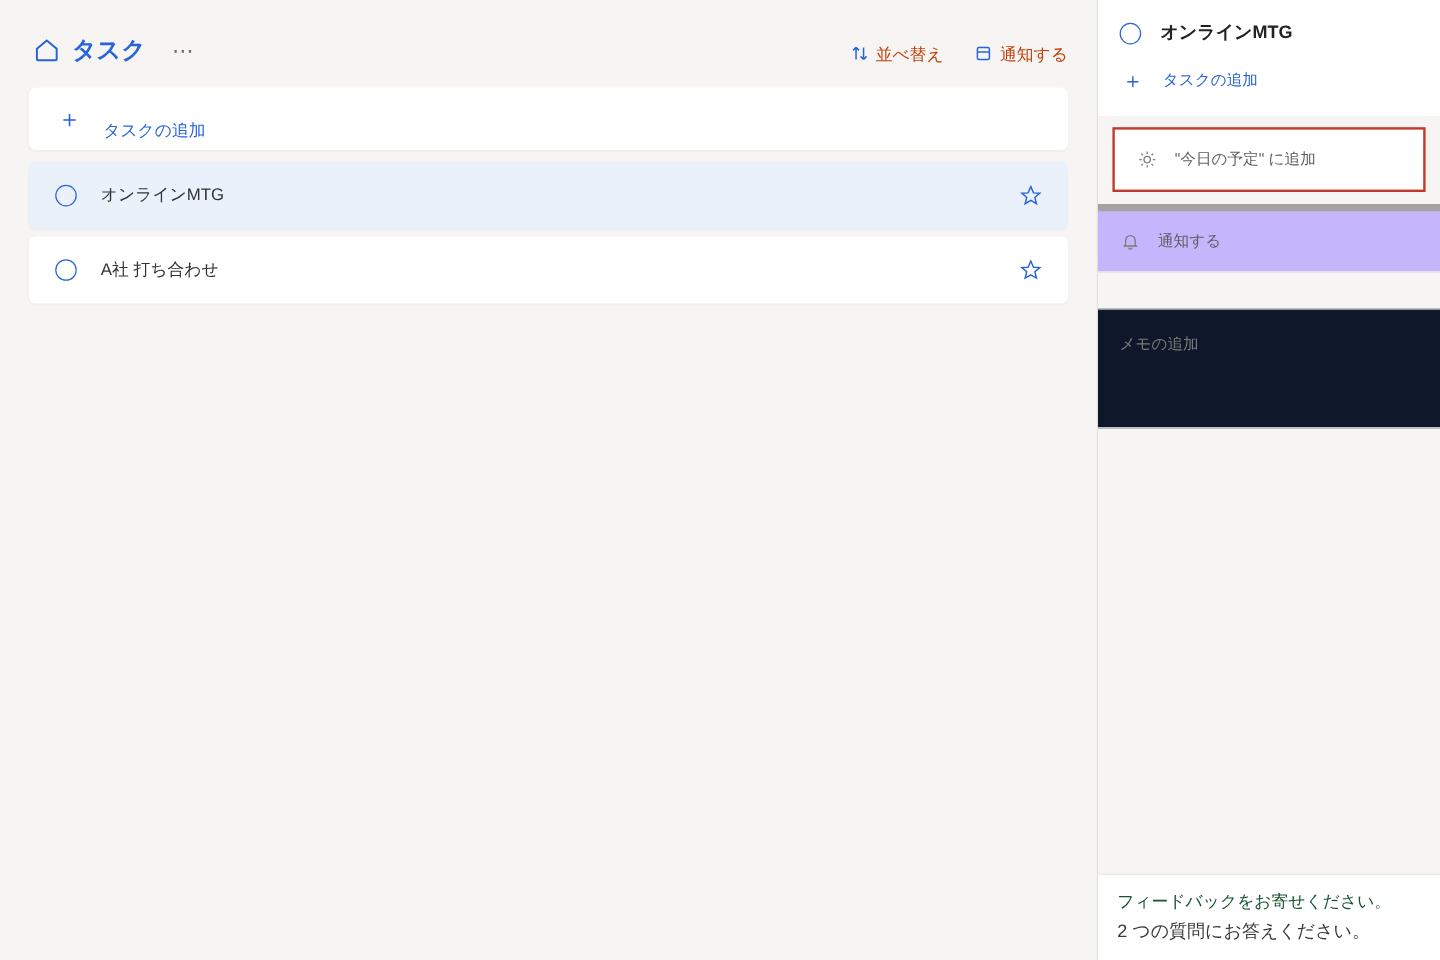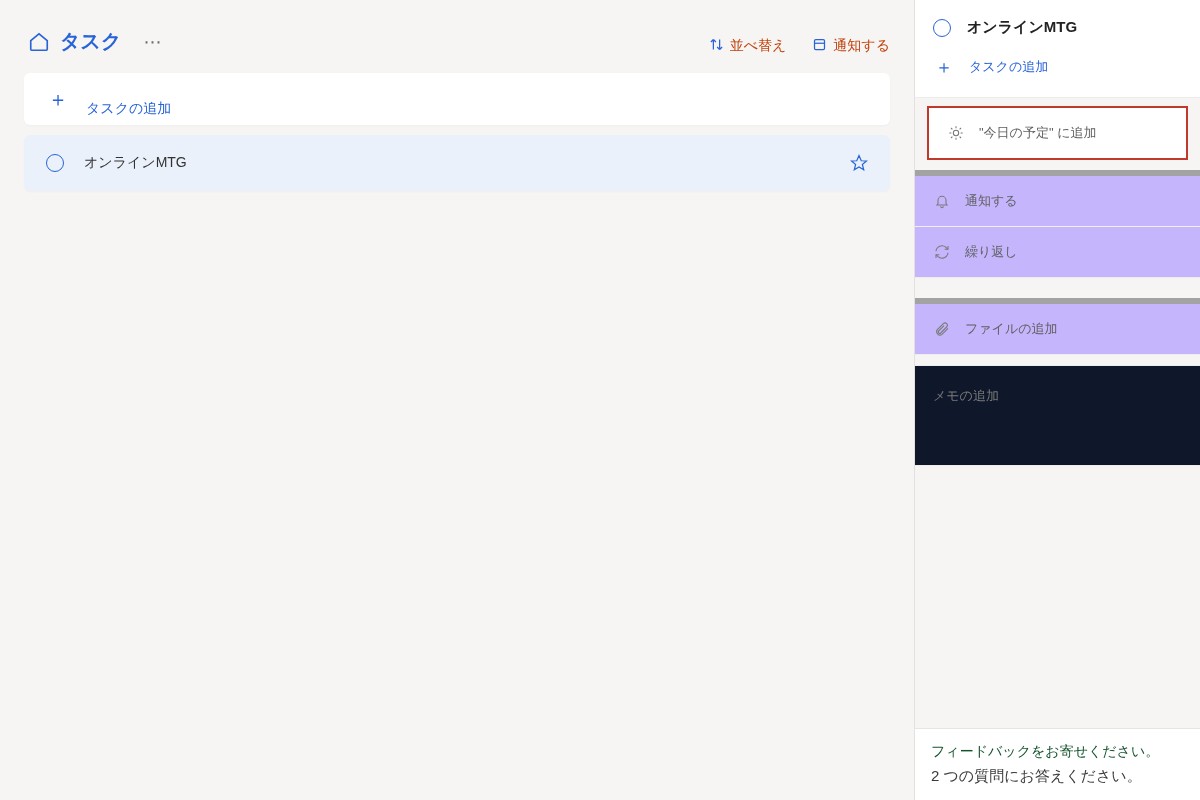--- a/index.html
+++ b/index.html
@@ -233,20 +233,29 @@
     <div class="task-row selected">
       <span class="circle"></span>
       <span class="task-title">オンラインMTG</span>
       <span class="star">
         <svg width="18" height="18" viewBox="0 0 24 24" fill="none" stroke="#2864d8" stroke-width="1.6">
           <polygon points="12 2 15 9 22 9.3 16.5 14 18.3 21 12 17.3 5.7 21 7.5 14 2 9.3 9 9"></polygon>
         </svg>
       </span>
     </div>
 
+    <div class="task-row">
+      <span class="circle"></span>
+      <span class="task-title">A社  打ち合わせ</span>
+      <span class="star">
+        <svg width="18" height="18" viewBox="0 0 24 24" fill="none" stroke="#2864d8" stroke-width="1.6">
+          <polygon points="12 2 15 9 22 9.3 16.5 14 18.3 21 12 17.3 5.7 21 7.5 14 2 9.3 9 9"></polygon>
+        </svg>
+      </span>
+    </div>
   </div>
 </div>
 
 <div class="panel">
   <div class="panel-head">
     <div class="panel-title-row">
       <span class="circle"></span>
       <span class="panel-title">オンラインMTG</span>
     </div>
     <div class="add-step">
@@ -279,48 +288,27 @@
   <div class="panel-section">
     <div class="panel-item">
       <span class="icon">
         <svg width="16" height="16" viewBox="0 0 24 24" fill="none" stroke="#7a7a7a" stroke-width="1.6">
           <path d="M6 16 V11 a6 6 0 0 1 12 0 v5 l1.5 2 H4.5 Z"></path>
             <path d="M10 20 a2 2 0 0 0 4 0"></path>
         </svg>
       </span>
       <span>通知する</span>
     </div>
-    <div class="panel-item">
-      <span class="icon">
-        <svg width="16" height="16" viewBox="0 0 24 24" fill="none" stroke="#7a7a7a" stroke-width="1.6">
-          <path d="M3 11 a9 9 0 0 1 15 -6 l3 3"></path>
-            <polyline points="21 3 21 8 16 8"></polyline>
-          <path d="M21 13 a9 9 0 0 1 -15 6 l-3 -3"></path>
-            <polyline points="3 21 3 16 8 16"></polyline>
-        </svg>
-      </span>
-      <span>繰り返し</span>
-    </div>
   </div>
 
   <div class="panel-gap"></div>
 
 
   <div class="panel-gap"></div>
 
-  <div class="panel-section">
-    <div class="panel-item">
-      <span class="icon">
-        <svg width="16" height="16" viewBox="0 0 24 24" fill="none" stroke="#7a7a7a" stroke-width="1.6">
-          <path d="M21 11 l-9 9 a5 5 0 0 1 -7 -7 l9 -9 a3.5 3.5 0 0 1 5 5 l-9 9 a2 2 0 0 1 -3 -3 l8 -8"></path>
-        </svg>
-      </span>
-      <span>ファイルの追加</span>
-    </div>
-  </div>
 
   <div class="memo-box">
     <span class="memo-placeholder">メモの追加</span>
   </div>
 
   <div class="feedback">
     <div class="feedback-title">フィードバックをお寄せください。</div>
     <div class="feedback-sub">2 つの質問にお答えください。</div>
   </div>
 </div>

